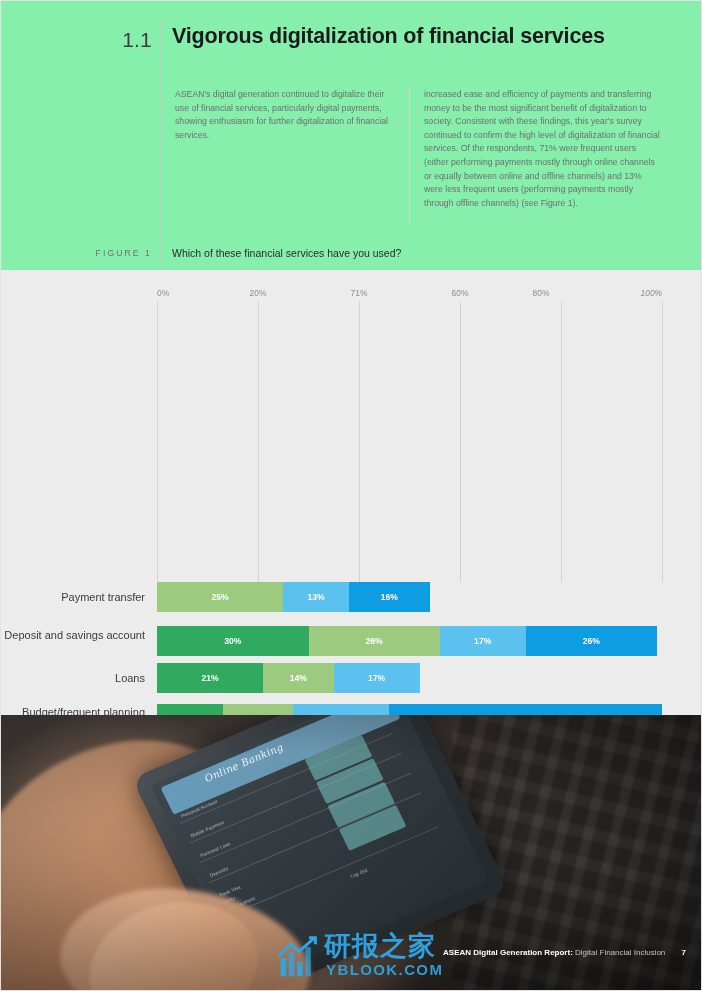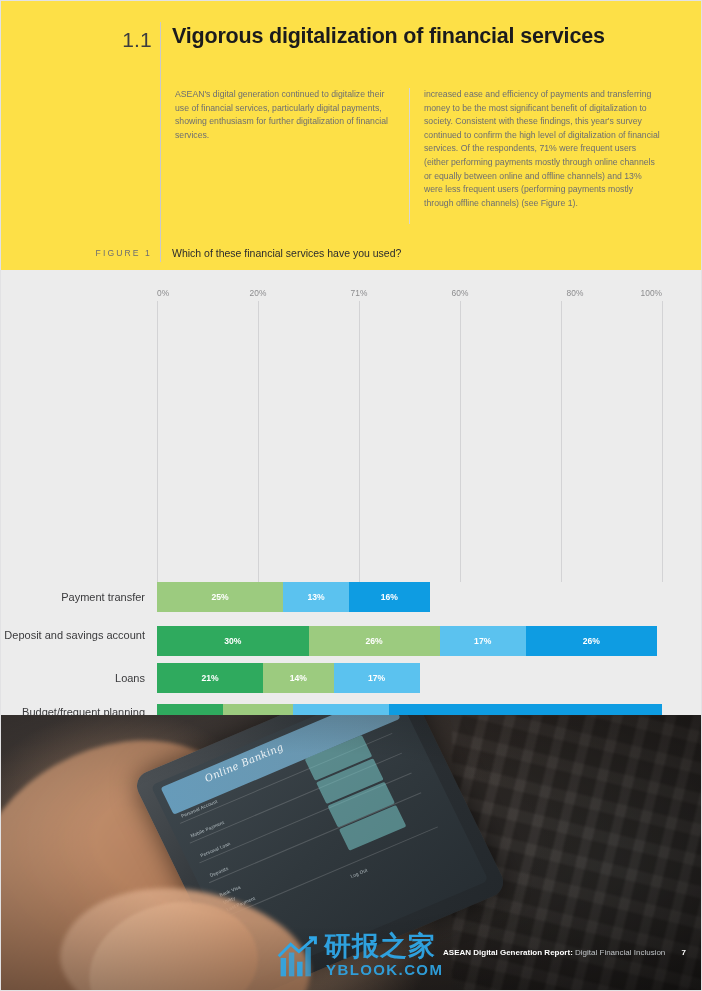--- a/index.html
+++ b/index.html
@@ -6,21 +6,21 @@
   body{
     width:702px;height:991px;
     background:#ffffff;
     font-family:"Liberation Sans","DejaVu Sans",sans-serif;
     overflow:hidden;
     position:relative;
   }
   .page{position:relative;width:702px;height:991px;background:#fff;overflow:hidden;}
 
   
-  .article{position:absolute;left:0;top:0;width:702px;height:270px;background:#fde047;}
+  .article{position:absolute;left:0;top:0;width:702px;height:270px;background:#86efac;}
   .vrule{position:absolute;left:160px;top:22px;width:1px;height:240px;background:#c9c9cb;}
 
   .sec-num{
     position:absolute;left:110px;top:28px;width:42px;text-align:right;
     font-size:21px;color:#3d3d3f;letter-spacing:.2px;
   }
   .sec-title{
     position:absolute;left:172px;top:24px;width:510px;
     font-size:21.5px;font-weight:bold;color:#1b1b1d;letter-spacing:-.2px;
   }
@@ -155,22 +155,22 @@
     <div class="figtitle">Which of these financial services have you used?</div>
   </div>
 
   <div class="chart-panel">
 
     <div class="axis-labels" id="axis-labels">
         <span style="transform: translateX(0px); left: 0px;">0%</span>
         <span style="left: 101px;">20%</span>
         <span style="left: 202px;">71%</span>
         <span style="left: 303px;">60%</span>
-        <span style="left: 418px;">80%</span>
-        <span style="transform: translateX(-100%); left: 505px;">100%</span>
+        <span style="left: 384px;">80%</span>
+        <span style="transform: translateX(-100%); left: 505px; font-style: italic;">100%</span>
       </div>
     <div class="gridlines" id="gridlines">
         <i style="left: 0px;"></i>
         <i style="left: 101px;"></i>
         <i style="left: 202px;"></i>
         <i style="left: 303px;"></i>
         <i style="left: 404px;"></i>
         <i style="left: 505px;"></i>
       </div>
     <div class="rows" id="chart-rows">

